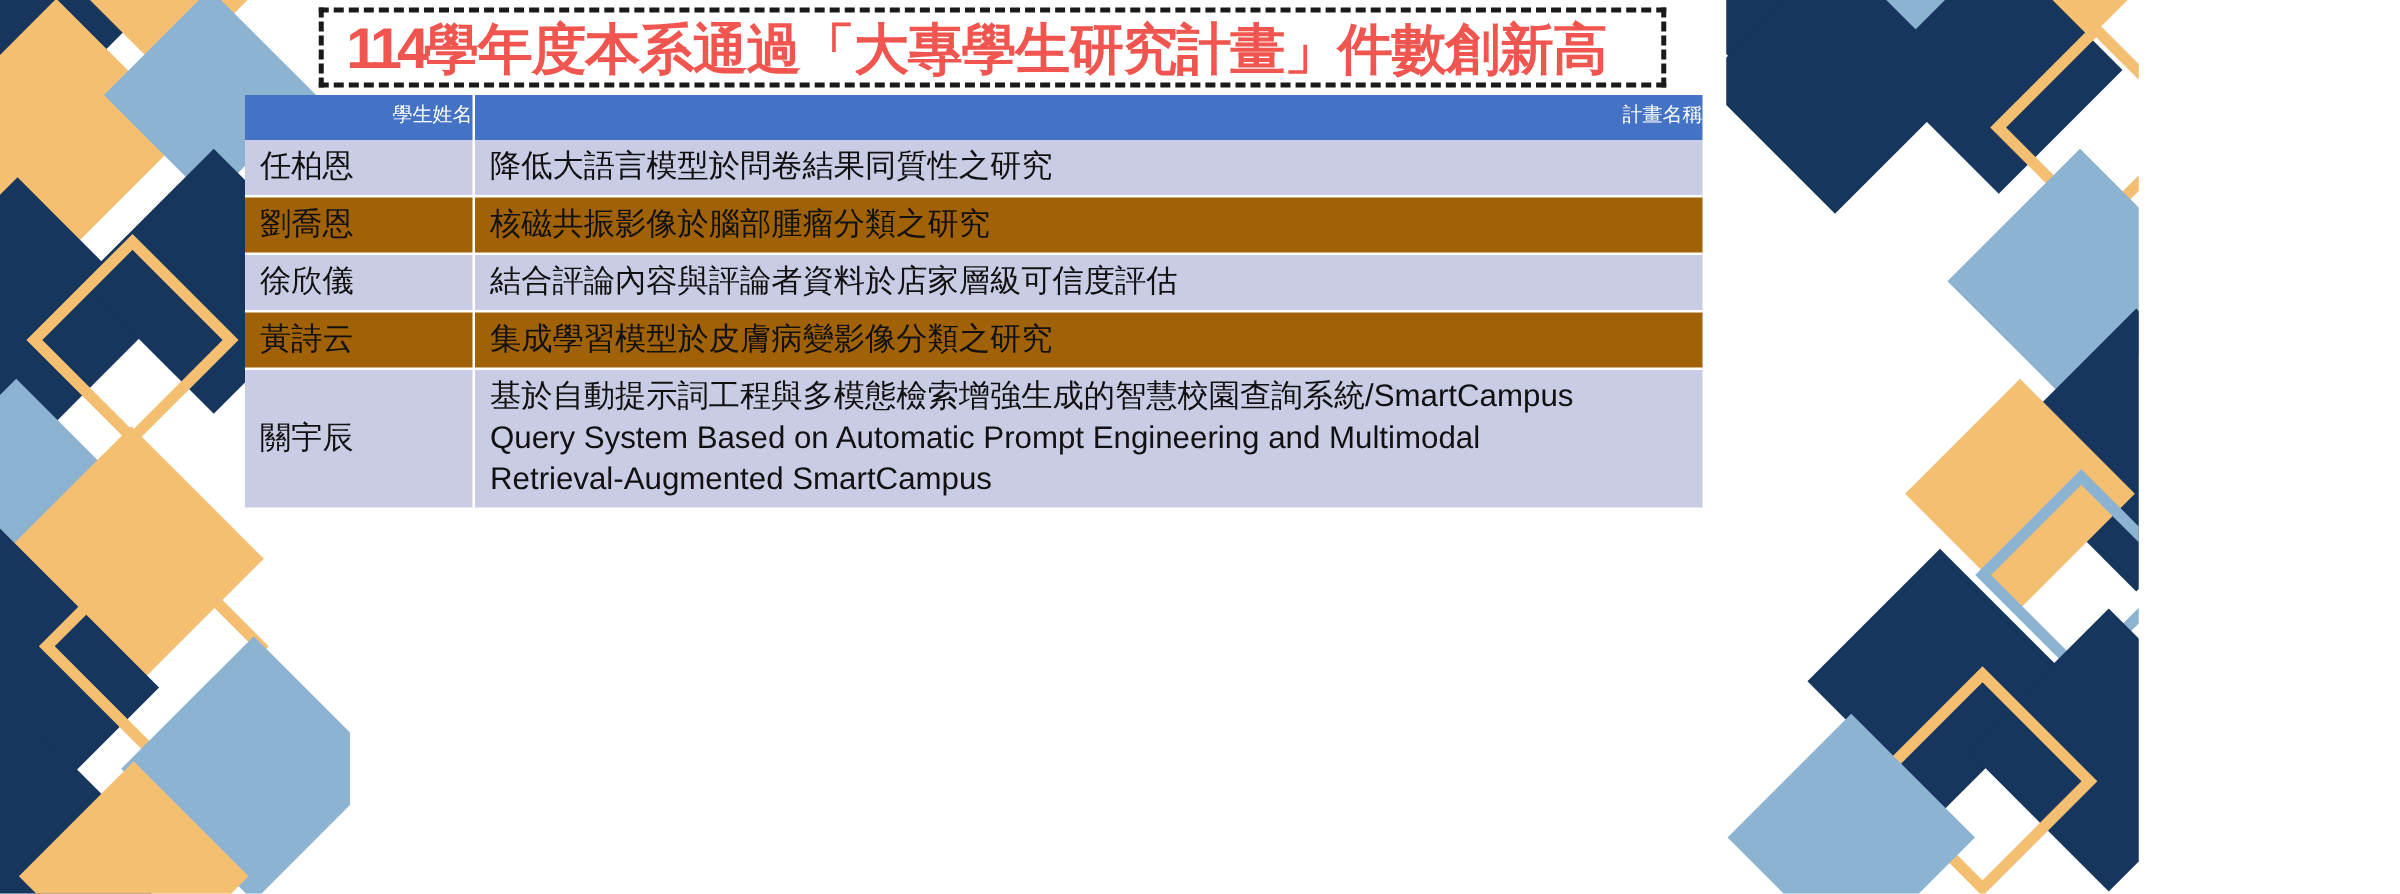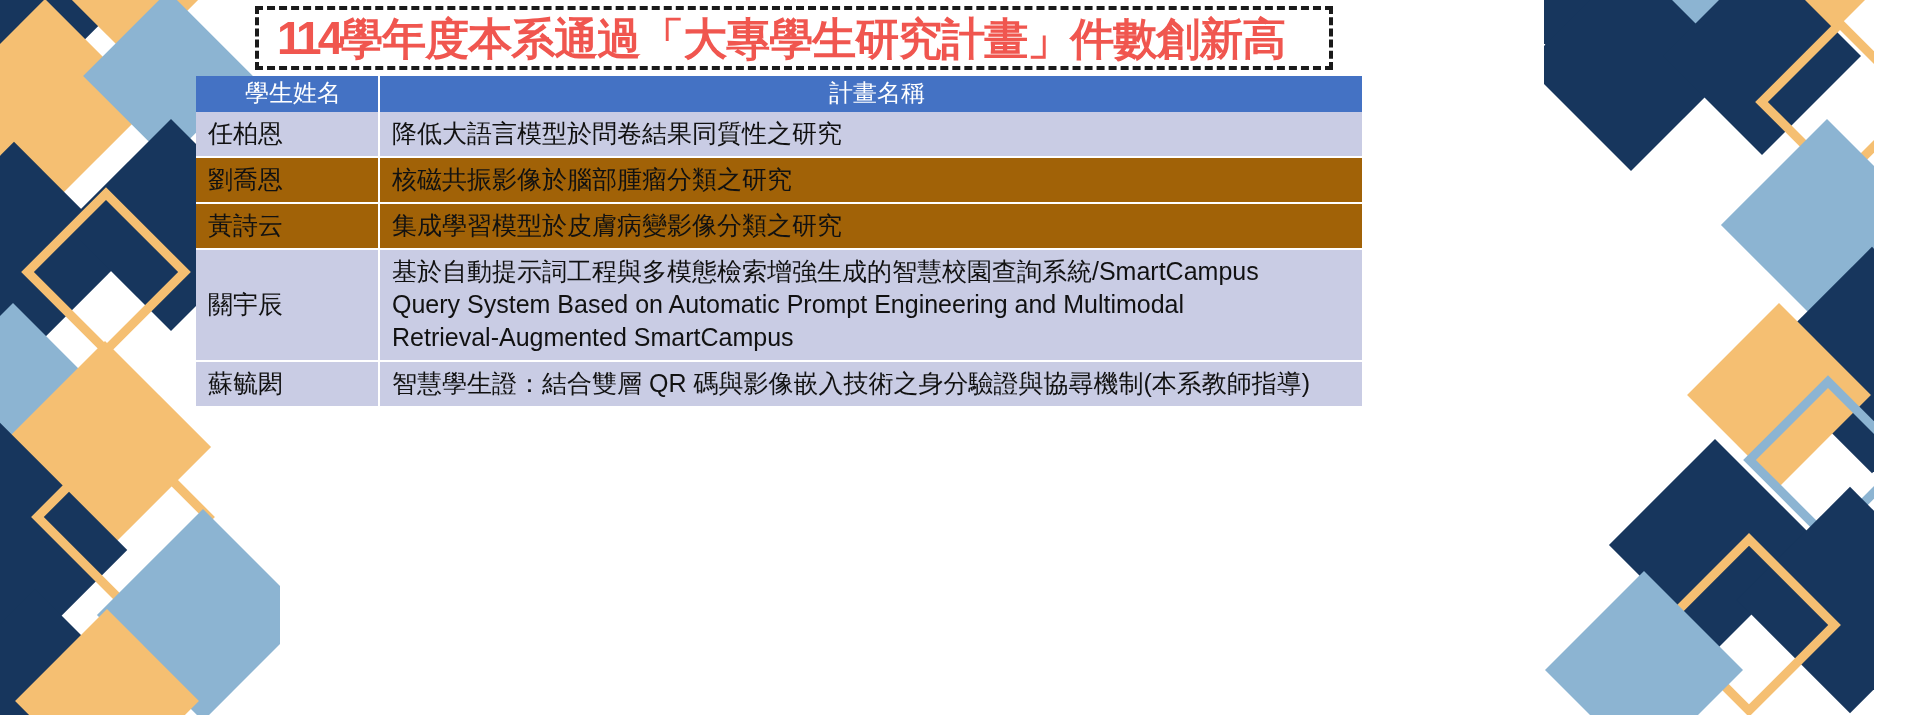--- a/index.html
+++ b/index.html
@@ -5,21 +5,21 @@
   * { margin:0; padding:0; box-sizing:border-box; }
   html, body {
     width:1920px; height:715px;
     overflow:hidden;
     background:#ffffff;
     font-family:"Liberation Sans","DejaVu Sans",sans-serif;
   }
 
   #slide {
     position:relative;
-    width:1874px; height:715px;
+    width:1711px; height:715px;
     background:#ffffff;
     overflow:hidden;
   }
 
   
   #bg-left, #bg-right {
     position:absolute; top:0; height:715px;
     overflow:hidden;
     pointer-events:none;
   }
@@ -69,23 +69,23 @@
     width:1166px;
     border-collapse:collapse;
     table-layout:fixed;
   }
   col.name-col { width:183px; }
   col.proj-col { width:983px; }
 
   thead th {
     background:#4472c4;
     color:#ffffff;
-    font-size:24px;
+    font-size:16px;
     font-weight:normal;
-    text-align:center;
+    text-align:right;
     padding:4px 0 6px 12px;
     height:36px;
     border-right:2px solid #ffffff;
     line-height:1.1;
   }
   thead th:last-child { border-right:none; }
 
   tbody td {
     font-size:25px;
     color:#111111;
@@ -162,33 +162,33 @@
       </thead>
       <tbody id="table-body">
           <tr class="odd">
             <td class="name">任柏恩</td>
             <td class="proj">降低大語言模型於問卷結果同質性之研究</td>
           </tr>
           <tr class="even">
             <td class="name">劉喬恩</td>
             <td class="proj">核磁共振影像於腦部腫瘤分類之研究</td>
           </tr>
+          <tr class="odd">
+            <td class="name">徐欣儀</td>
+            <td class="proj">結合評論內容與評論者資料於店家層級可信度評估</td>
+          </tr>
           <tr class="even">
             <td class="name">黃詩云</td>
             <td class="proj">集成學習模型於皮膚病變影像分類之研究</td>
           </tr>
           <tr class="odd">
             <td class="name">關宇辰</td>
             <td class="proj">
               <span class="multiline">基於自動提示詞工程與多模態檢索增強生成的智慧校園查詢系統/SmartCampus</span>
               <span class="multiline">Query System Based on Automatic Prompt Engineering and Multimodal</span>
               <span class="multiline">Retrieval-Augmented SmartCampus</span>
             </td>
           </tr>
-          <tr class="odd">
-            <td class="name">蘇毓閎</td>
-            <td class="proj">智慧學生證：結合雙層 QR 碼與影像嵌入技術之身分驗證與協尋機制(本系教師指導)</td>
-          </tr>
         </tbody>
     </table>
   </div>
 
 </div>
 
 </body></html>

